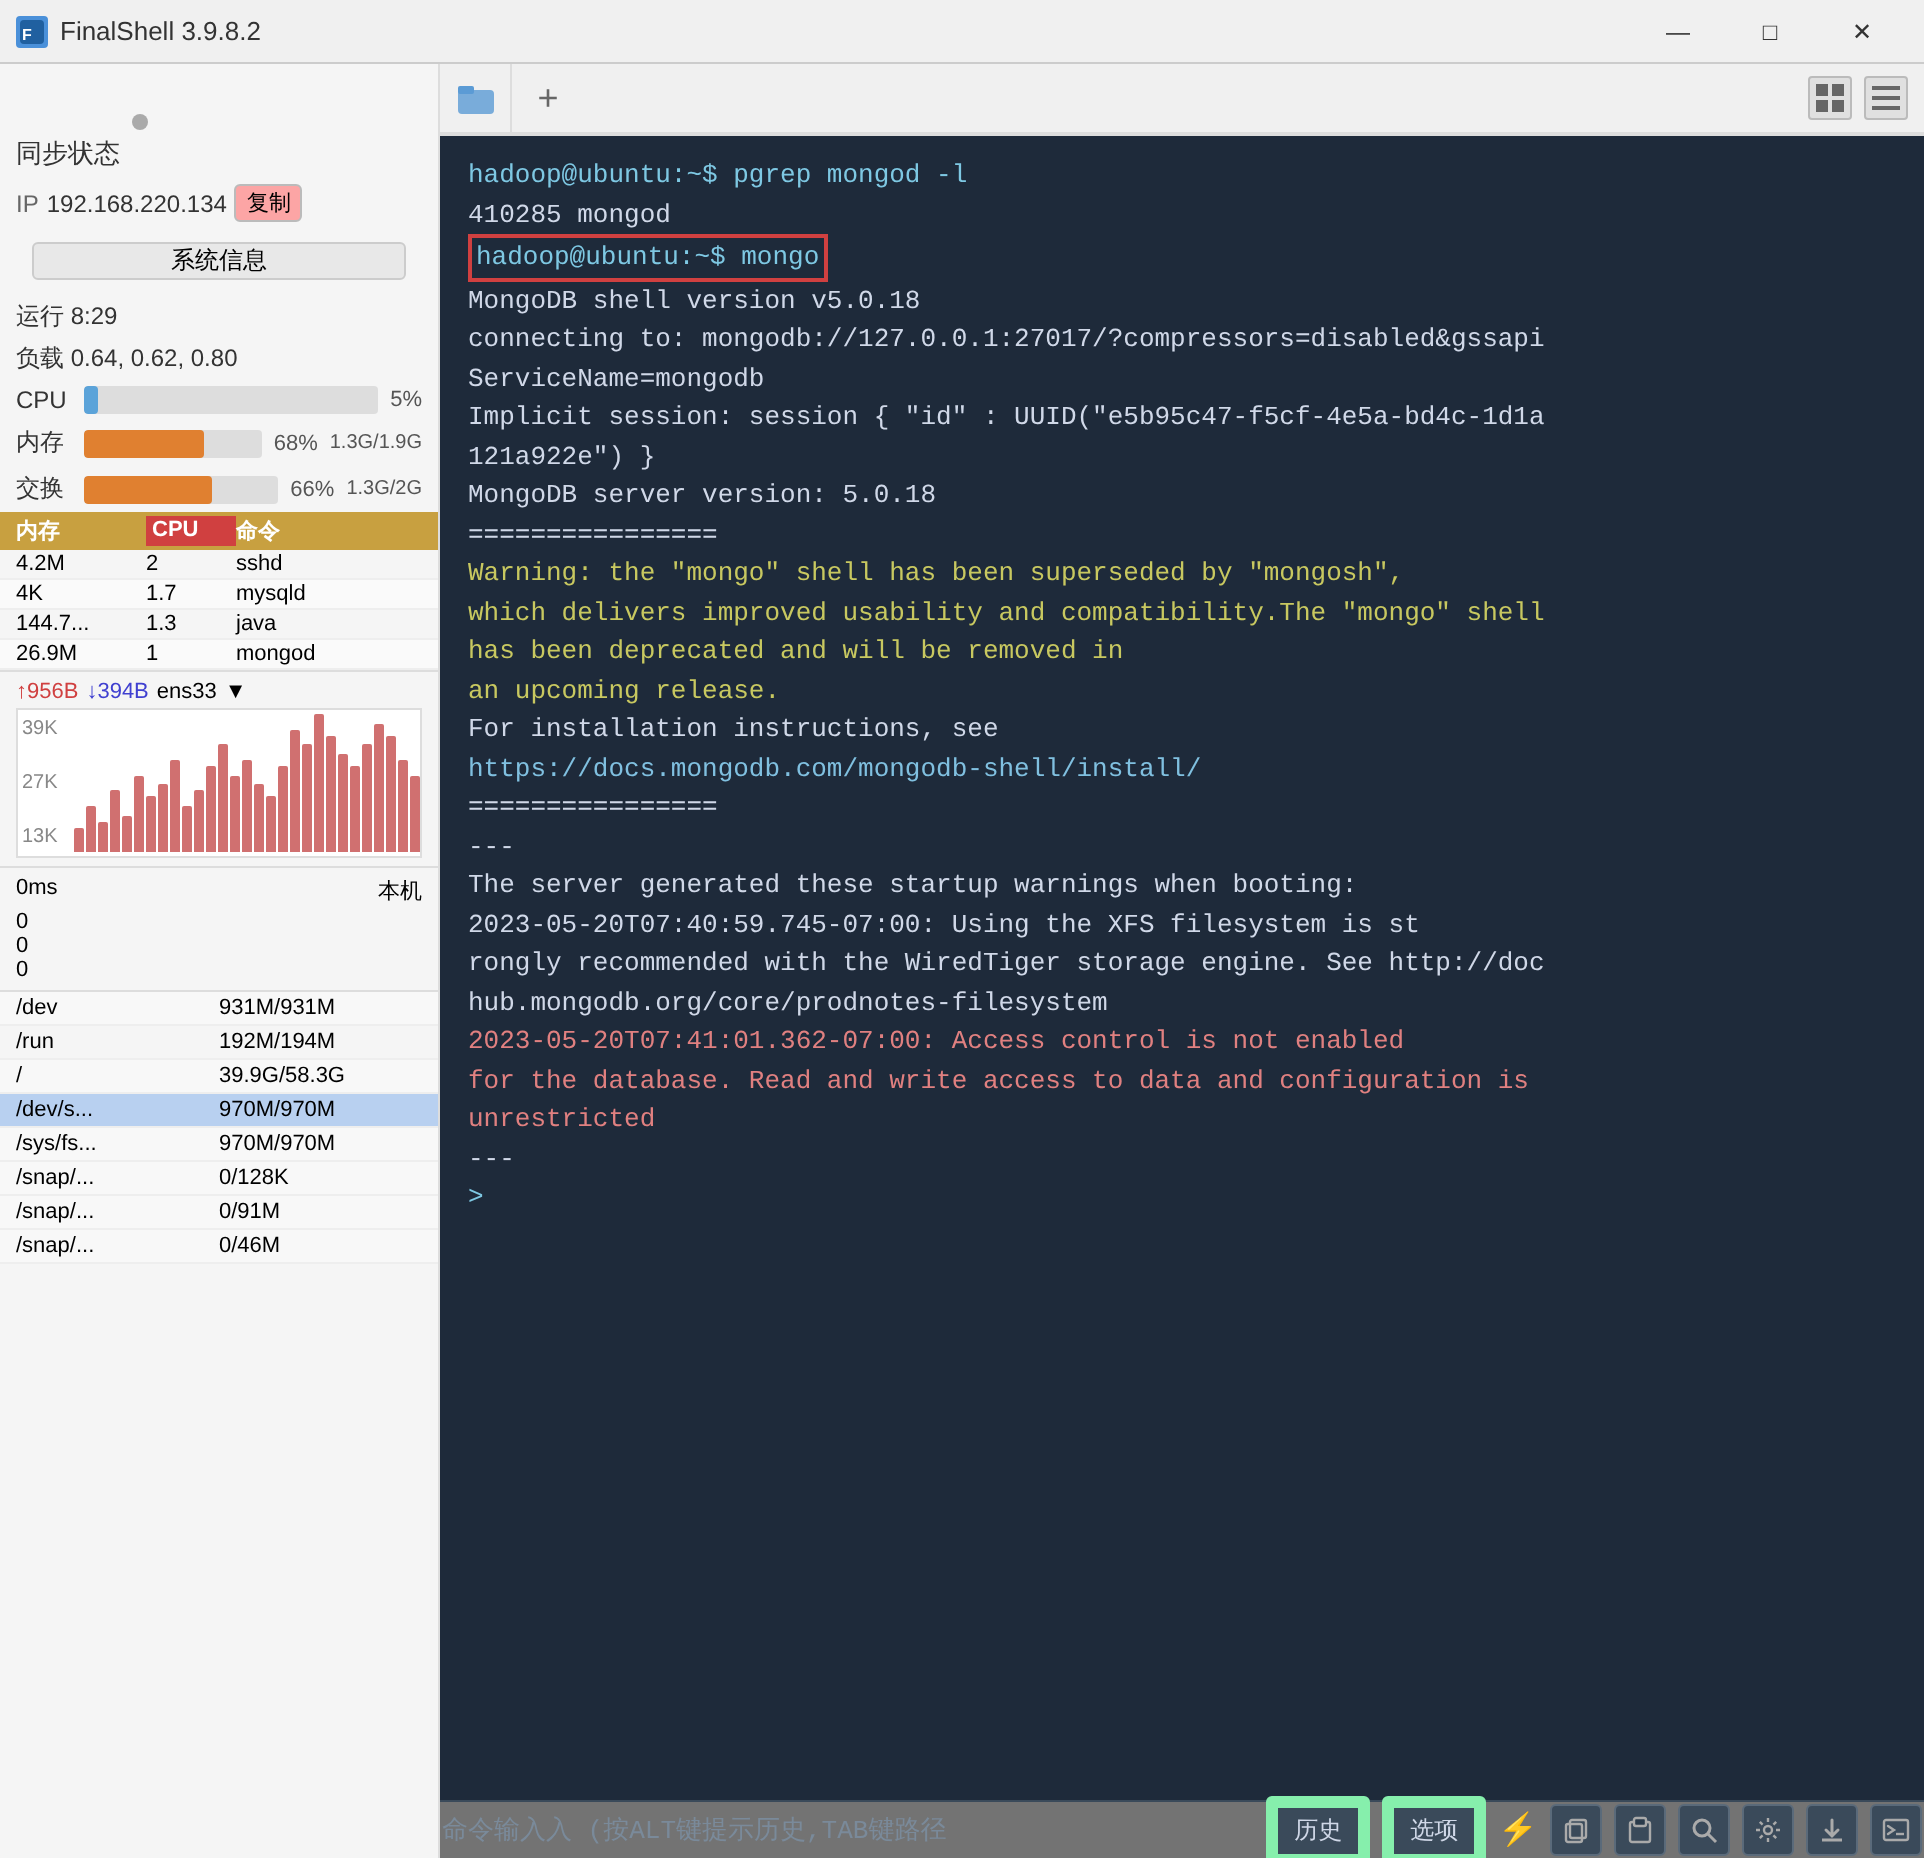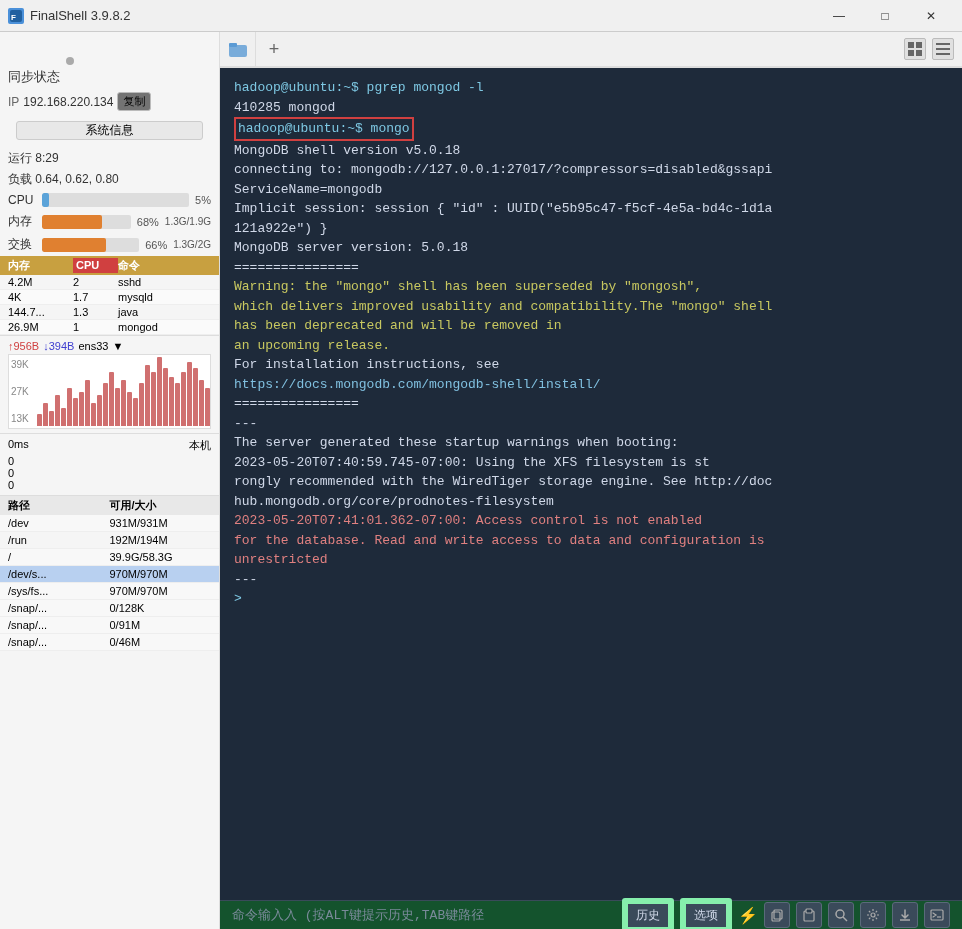--- a/index.html
+++ b/index.html
@@ -31,21 +31,21 @@
       display: flex;
       flex-direction: column;
       font-size: 12px;
       overflow: hidden;
     }
 
     .sync-row { display: flex; align-items: center; gap: 6px; padding: 4px 8px; font-size: 13px; }
     .sync-dot { width: 8px; height: 8px; border-radius: 50%; background: #aaa; }
 
     .ip-row { display: flex; align-items: center; gap: 4px; padding: 2px 8px 4px; font-size: 12px; color: #333; }
-    .copy-btn { background: #737373; border: 1px solid #bbb; border-radius: 3px; padding: 1px 5px; font-size: 11px; cursor: pointer; }
+    .copy-btn { background: #fca5a5; border: 1px solid #bbb; border-radius: 3px; padding: 1px 5px; font-size: 11px; cursor: pointer; }
 
     .sys-info-btn { width: calc(100% - 16px); margin: 4px 8px; padding: 0; background: #e8e8e8; border: 1px solid #ccc; border-radius: 3px; cursor: pointer; text-align: center; font-size: 12px; }
 
     .info-row { padding: 2px 8px; font-size: 12px; color: #333; }
 
     .cpu-row { display: flex; align-items: center; padding: 3px 8px; gap: 4px; }
     .cpu-label { font-size: 12px; color: #333; min-width: 30px; }
     .progress-bar-bg { flex: 1; height: 14px; background: #ddd; border-radius: 2px; overflow: hidden; }
     .progress-bar-fill { height: 100%; background: #5ba3d9; border-radius: 2px; display: flex; align-items: center; padding-left: 2px; font-size: 10px; color: white; }
     .progress-text { font-size: 11px; color: #555; margin-left: 2px; }
@@ -106,25 +106,25 @@
     .tab-close { cursor: pointer; color: #aaa; font-size: 14px; margin-left: 4px; }
     .tab-add { width: 36px; display: flex; align-items: center; justify-content: center; cursor: pointer; font-size: 18px; color: #666; }
     .tab-right-controls { margin-left: auto; display: flex; align-items: center; padding: 0 8px; gap: 6px; }
     .grid-btn, .list-btn { width: 22px; height: 22px; background: #e0e0e0; border: 1px solid #bbb; border-radius: 2px; cursor: pointer; display: flex; align-items: center; justify-content: center; font-size: 12px; }
 
     
     .terminal { flex: 1; background: #1e2a3a; color: #d0d8e8; font-family: 'Courier New', monospace; font-size: 13px; padding: 10px 14px; overflow-y: auto; line-height: 1.5; }
 
     
     .cmd-input-bar {
-      background: #14532d;
+      background: #737373;
       height: 29px;
       display: flex;
       align-items: center;
-      padding: 0 12px;
+      padding: 0 1px;
       gap: 6px;
       border-top: 1px solid #3a4a5a;
     }
     .cmd-input { flex: 1; background: transparent; border: none; outline: none; color: #d0d8e8; font-family: 'Courier New', monospace; font-size: 13px; }
     .cmd-input::placeholder { color: #7a8a9a; }
     .cmd-btn {
       background: #3a4a5a; border: 6px solid #86efac; border-radius: 3px;
       color: #d0d8e8; padding: 3px 8px; font-size: 12px; cursor: pointer;
     }
     .cmd-icon-btn { background: #3a4a5a; border: 1px solid #5a6a7a; border-radius: 3px; width: 26px; height: 26px; display: flex; align-items: center; justify-content: center; cursor: pointer; color: #d0d8e8; font-size: 14px; }
@@ -287,24 +287,20 @@
         <div class="lat-row">
           <span>0</span>
         </div>
         <div class="lat-row">
           <span>0</span>
         </div>
       </div>
     </div>
 
     <div class="disk-section">
-      <div class="disk-header">
-        <span>路径</span>
-        <span>可用/大小</span>
-      </div>
       <div id="disk-rows-container">
           <div class="disk-row" style="background: rgb(248, 248, 248);">
             <span style="overflow:hidden;text-overflow:ellipsis;white-space:nowrap;">/dev</span>
             <span>931M/931M</span>
           </div>
           <div class="disk-row">
             <span style="overflow:hidden;text-overflow:ellipsis;white-space:nowrap;">/run</span>
             <span>192M/194M</span>
           </div>
           <div class="disk-row" style="background: rgb(248, 248, 248);">

